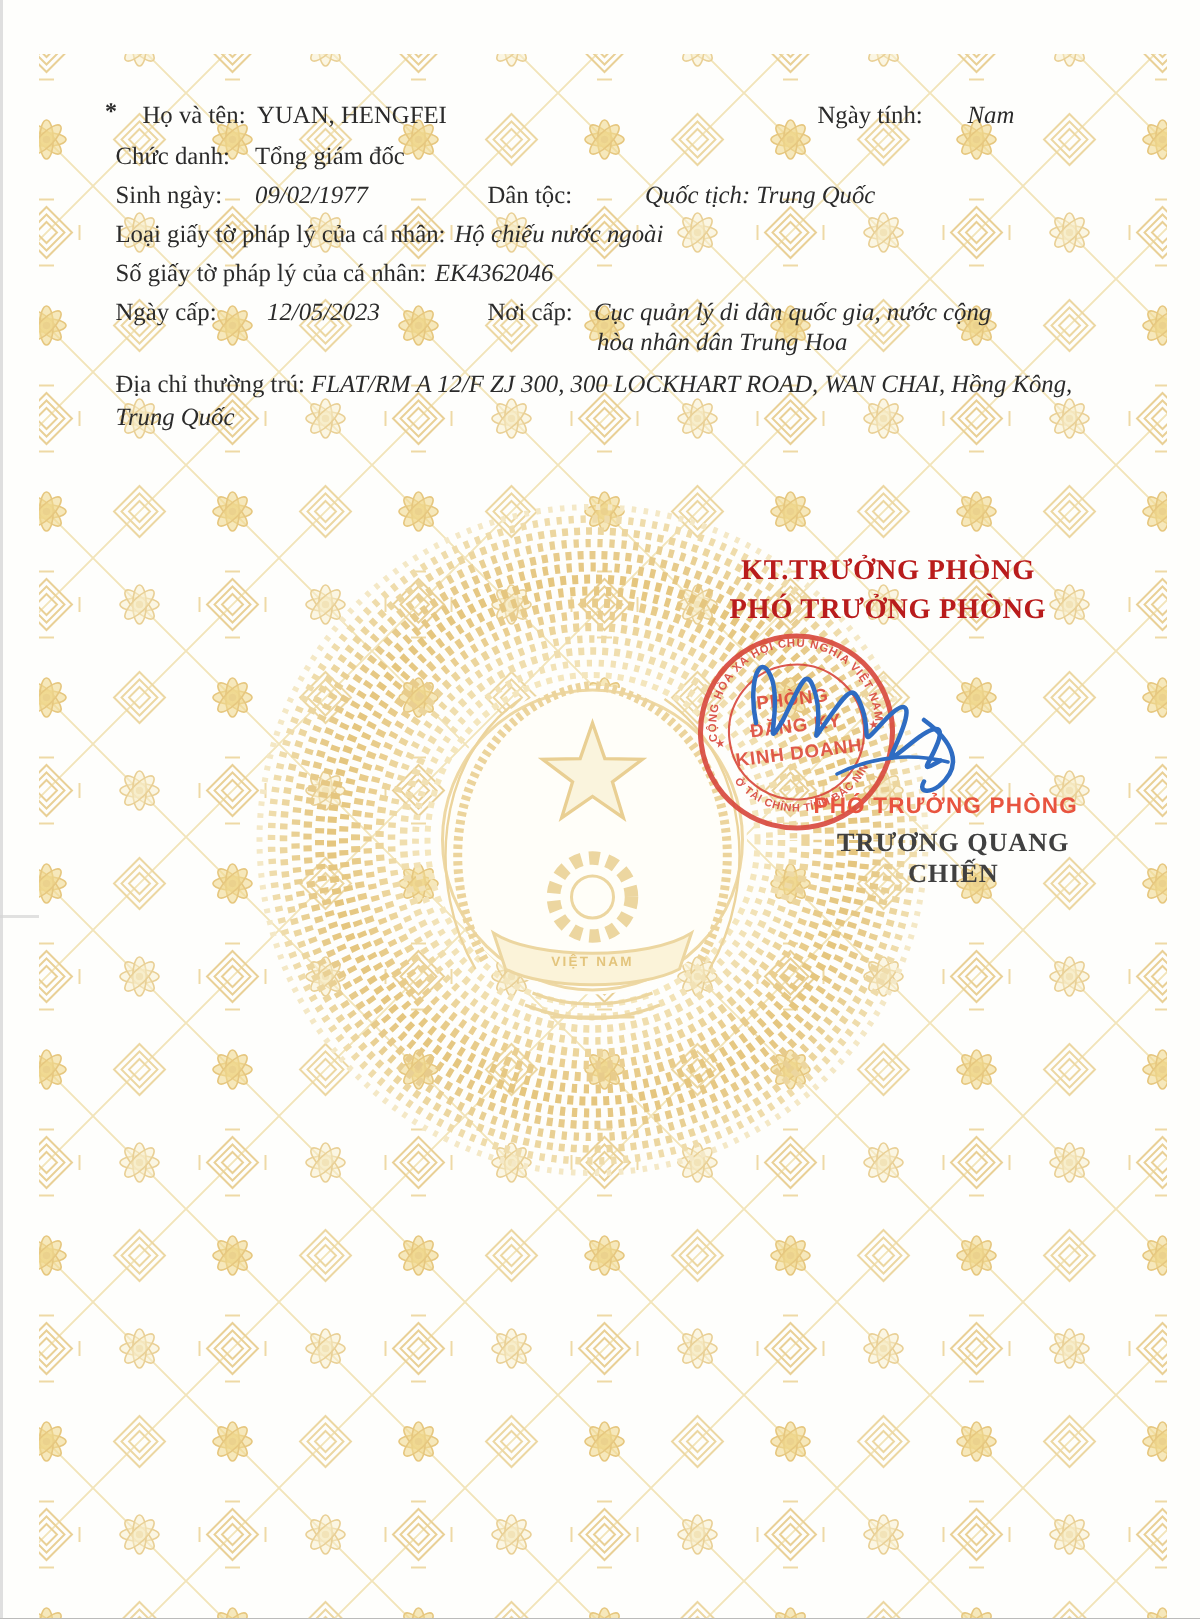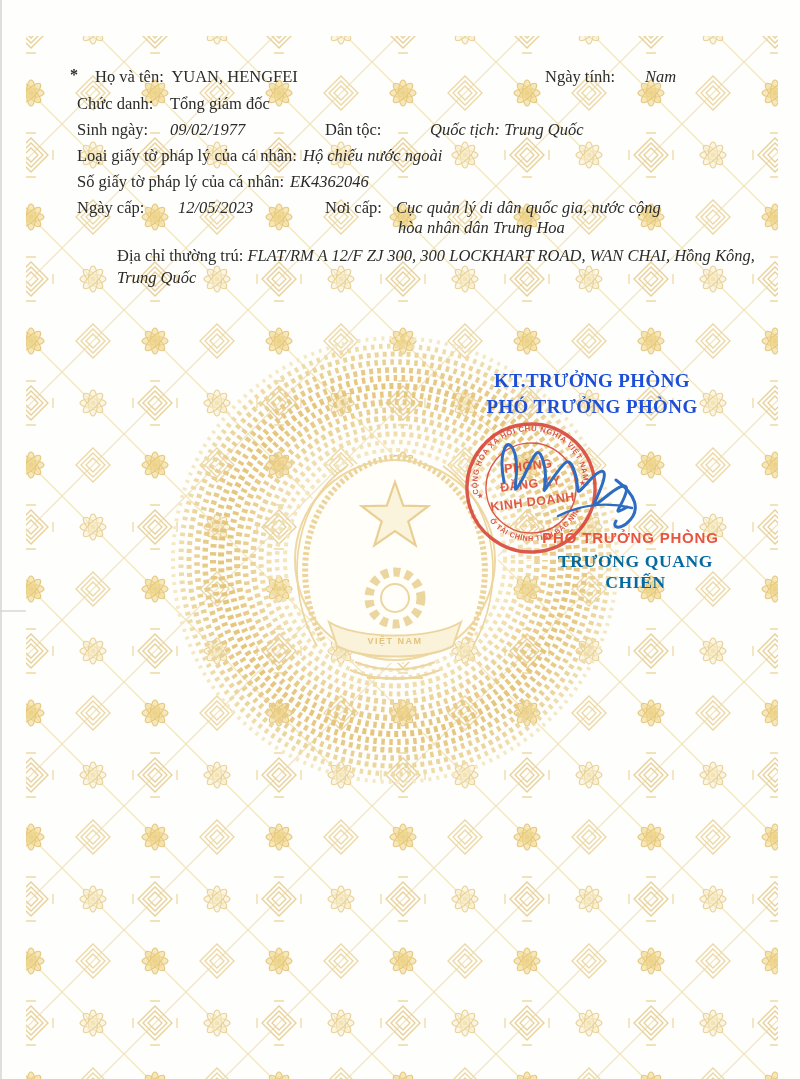--- a/index.html
+++ b/index.html
@@ -8,34 +8,34 @@
     overflow:hidden;font-family:"Liberation Serif","DejaVu Serif",serif;
     color:#2b2b2b;margin:0 auto;
   }
   .layer{position:absolute;pointer-events:none;}
   .scan-edge{position:absolute;left:0;top:0;width:2px;height:100%;background:#d9d9d9;opacity:.85;}
   .scan-tick{position:absolute;left:0;top:610px;width:26px;height:2px;background:#d4d4d4;opacity:.7;}
   .row{position:absolute;font-size:16.5px;line-height:21px;white-space:nowrap;}
   .lbl{font-style:normal;text-align:right;}
   .val-italic{font-style:italic;}
   .wrap{white-space:normal;}
-  .addr{position:absolute;font-size:16.5px;line-height:22px;margin-left:40px;}
+  .addr{position:absolute;font-size:16.5px;line-height:22px;}
   .addr .val-italic{font-weight:500;}
   .sig-head{
     position:absolute;left:458px;top:368px;width:268px;text-align:center;
-    font-weight:bold;font-size:19px;line-height:26px;color:#1d4ed8;letter-spacing:.4px;
+    font-weight:bold;font-size:19px;line-height:26px;color:#b91c1c;letter-spacing:.4px;
   }
   .signer-title{
     position:absolute;left:538px;top:529px;width:185px;text-align:center;
     font-family:"Liberation Sans","DejaVu Sans",sans-serif;
     font-weight:bold;font-size:15px;color:#e8543f;letter-spacing:.8px;
   }
   .signer-name{
     position:absolute;left:528px;top:551px;width:215px;text-align:center;
-    font-weight:bold;font-size:17.5px;color:#0369a1;letter-spacing:.6px;
+    font-weight:bold;font-size:17.5px;color:#404040;letter-spacing:.6px;
   }
   .marker{position:absolute;left:70px;top:66px;font-weight:bold;font-size:16px;}
   svg text{font-family:"Liberation Sans","DejaVu Sans",sans-serif;}
   .ringtxt{font-size:7.6px;font-weight:bold;letter-spacing:.6px;fill:#d8473c;}
   .ringtxt2{font-size:7.2px;font-weight:bold;letter-spacing:.5px;fill:#d8473c;}
   .stamp-center{font-size:12.5px;font-weight:bold;fill:#dd4a3a;letter-spacing:.5px;}
   .banner-txt{font-size:9px;font-weight:bold;fill:#e3c47c;letter-spacing:1.5px;}
 </style>
 </head>
 <body>

